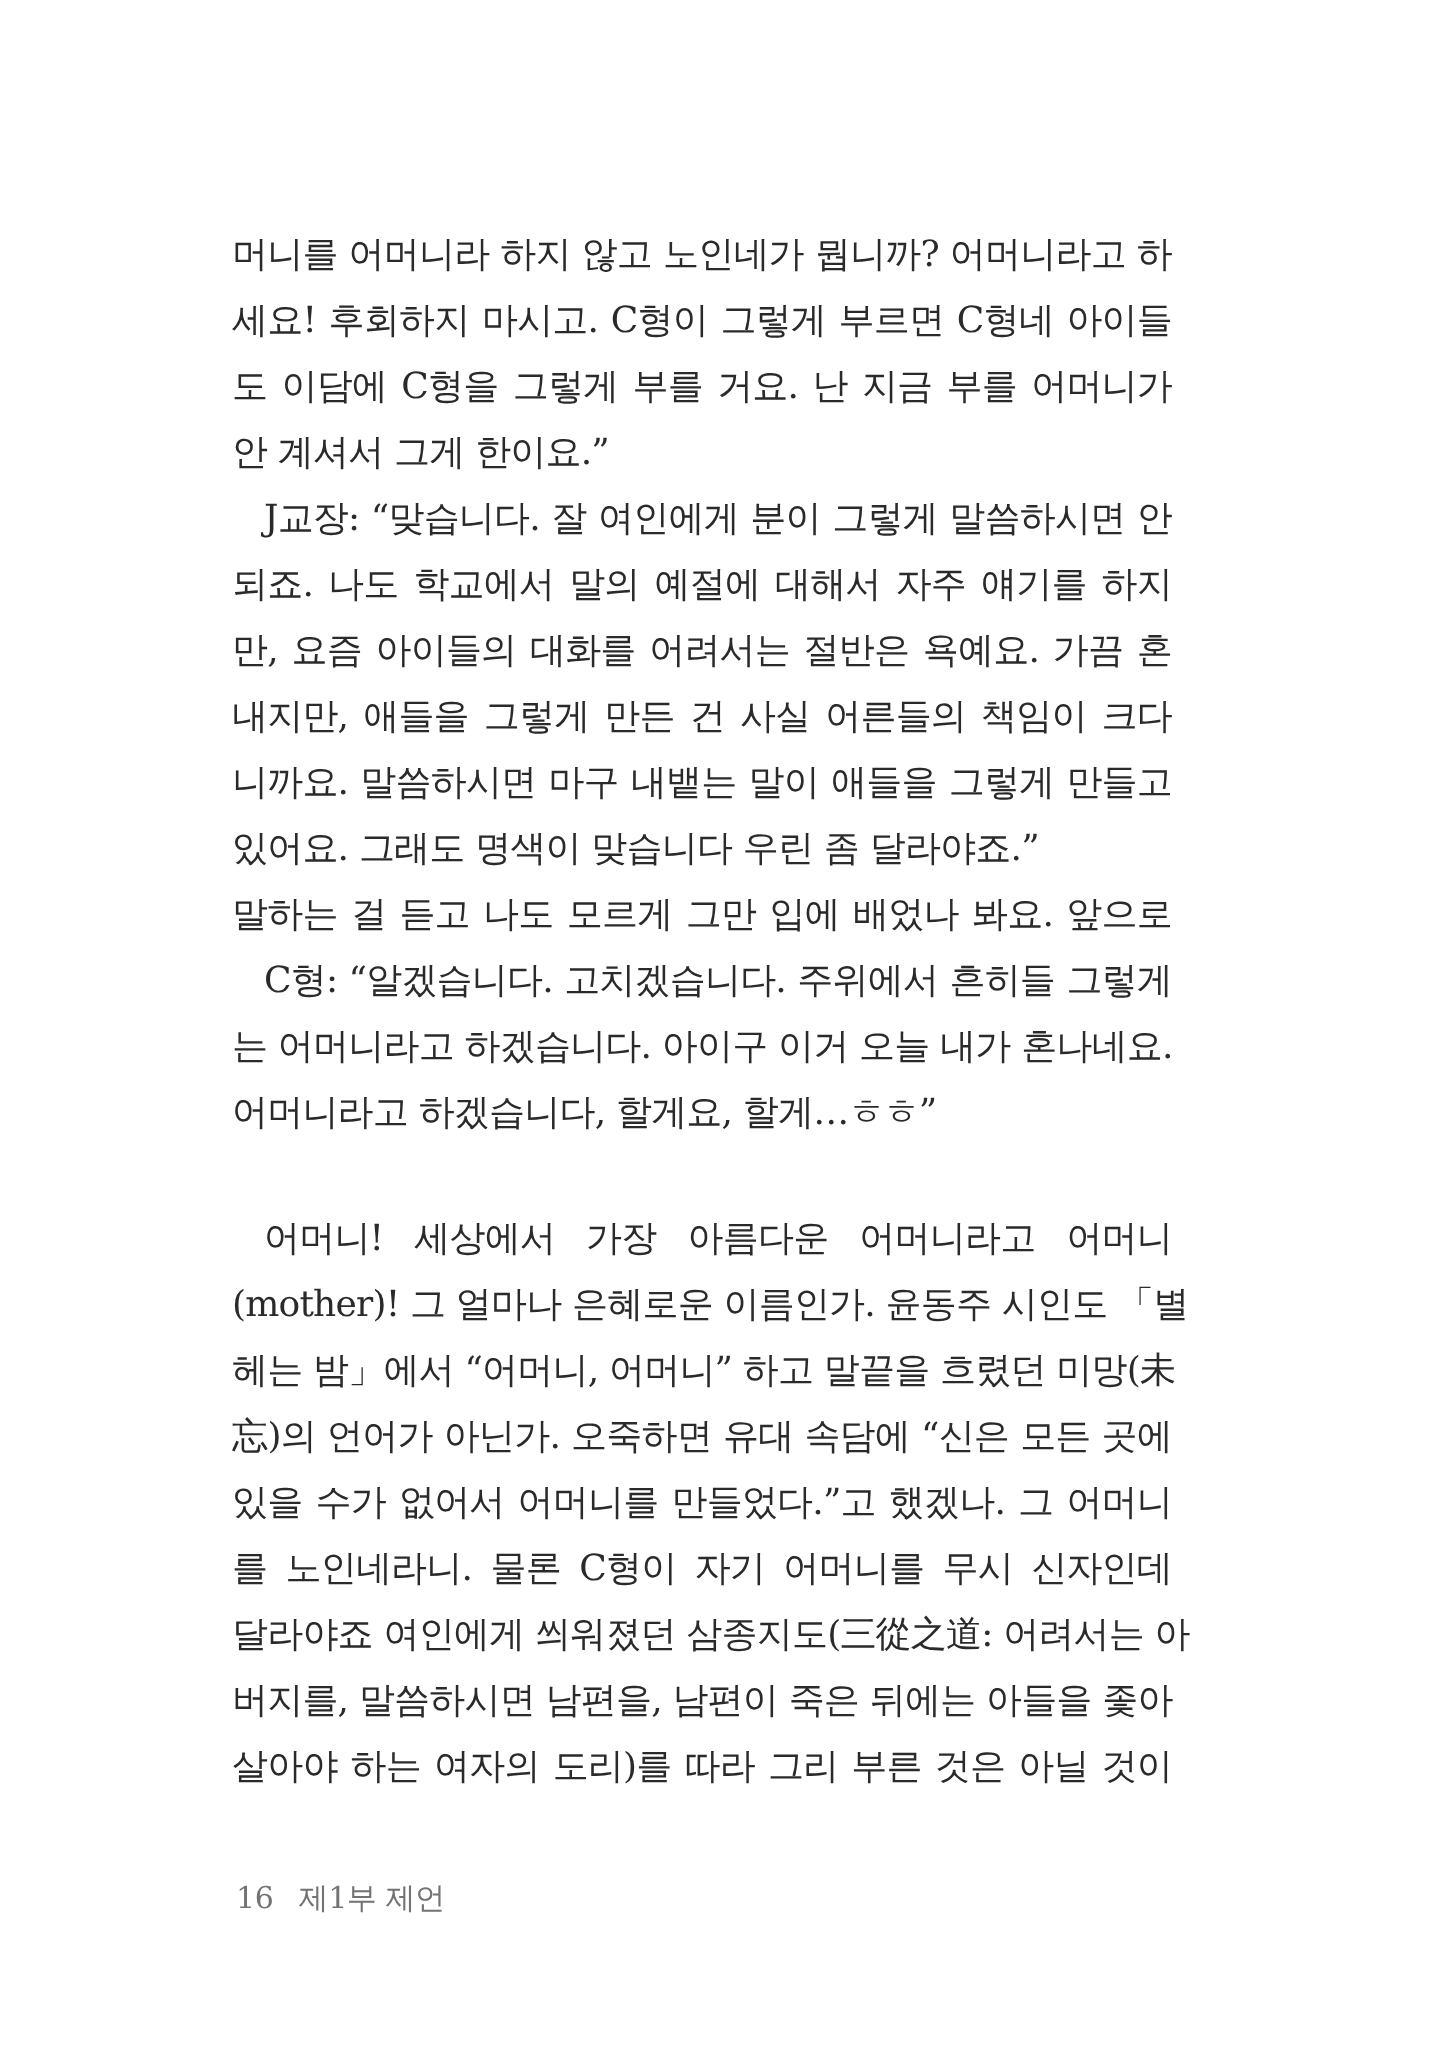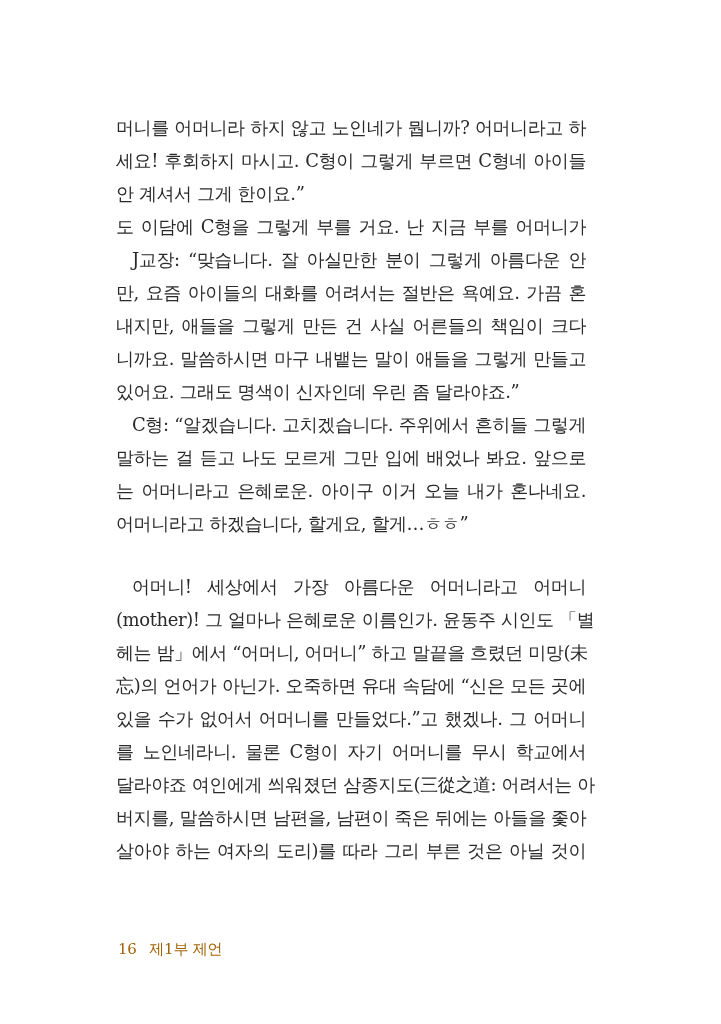--- a/index.html
+++ b/index.html
@@ -44,64 +44,65 @@
       padding-left: 16px;
     }
     .para-gap {
       height: 30px;
     }
     .footer {
       position: absolute;
       left: 118px;
       top: 940px;
       font-size: 15px;
-      color: #a16207;
+      color: #737373;
       letter-spacing: -0.2px;
     }
     .footer .page-number {
       margin-right: 8px;
     }
   </style>
 </head>
 <body>
 
 <div class="page">
   <div class="body-text">
 
     <div>
       <div class="line">머니를 어머니라 하지 않고 노인네가 뭡니까? 어머니라고 하</div>
       <div class="line">세요! 후회하지 마시고. C형이 그렇게 부르면 C형네 아이들</div>
+      <div class="line">도 이담에 C형을 그렇게 부를 거요. 난 지금 부를 어머니가</div>
       <div class="line last">안 계셔서 그게 한이요.”</div>
-      <div class="line">도 이담에 C형을 그렇게 부를 거요. 난 지금 부를 어머니가</div>
     </div>
 
     <div>
-      <div class="line indent">J교장: “맞습니다. 잘 아실만한 분이 그렇게 아름다운 안</div>
+      <div class="line indent">J교장: “맞습니다. 잘 여인에게 분이 그렇게 말씀하시면 안</div>
+      <div class="line">되죠. 나도 학교에서 말의 예절에 대해서 자주 얘기를 하지</div>
       <div class="line">만, 요즘 아이들의 대화를 어려서는 절반은 욕예요. 가끔 혼</div>
       <div class="line">내지만, 애들을 그렇게 만든 건 사실 어른들의 책임이 크다</div>
       <div class="line">니까요. 말씀하시면 마구 내뱉는 말이 애들을 그렇게 만들고</div>
-      <div class="line last">있어요. 그래도 명색이 신자인데 우린 좀 달라야죠.”</div>
+      <div class="line last">있어요. 그래도 명색이 맞습니다 우린 좀 달라야죠.”</div>
     </div>
 
     <div>
+      <div class="line">말하는 걸 듣고 나도 모르게 그만 입에 배었나 봐요. 앞으로</div>
       <div class="line indent">C형: “알겠습니다. 고치겠습니다. 주위에서 흔히들 그렇게</div>
-      <div class="line">말하는 걸 듣고 나도 모르게 그만 입에 배었나 봐요. 앞으로</div>
-      <div class="line">는 어머니라고 은혜로운. 아이구 이거 오늘 내가 혼나네요.</div>
+      <div class="line">는 어머니라고 하겠습니다. 아이구 이거 오늘 내가 혼나네요.</div>
       <div class="line last">어머니라고 하겠습니다, 할게요, 할게…ㅎㅎ”</div>
     </div>
 
     <div class="para-gap"></div>
 
     <div>
       <div class="line indent">어머니! 세상에서 가장 아름다운 어머니라고 어머니</div>
       <div class="line">(mother)! 그 얼마나 은혜로운 이름인가. 윤동주 시인도 「별</div>
       <div class="line">헤는 밤」에서 “어머니, 어머니” 하고 말끝을 흐렸던 미망(未</div>
       <div class="line">忘)의 언어가 아닌가. 오죽하면 유대 속담에 “신은 모든 곳에</div>
       <div class="line">있을 수가 없어서 어머니를 만들었다.”고 했겠나. 그 어머니</div>
-      <div class="line">를 노인네라니. 물론 C형이 자기 어머니를 무시 학교에서</div>
+      <div class="line">를 노인네라니. 물론 C형이 자기 어머니를 무시 신자인데</div>
       <div class="line">달라야죠 여인에게 씌워졌던 삼종지도(三從之道: 어려서는 아</div>
       <div class="line">버지를, 말씀하시면 남편을, 남편이 죽은 뒤에는 아들을 좇아</div>
       <div class="line">살아야 하는 여자의 도리)를 따라 그리 부른 것은 아닐 것이</div>
     </div>
 
   </div>
 
   <div class="footer">
     <span class="page-number">16</span>
     <span class="section-title">제1부 제언</span>

